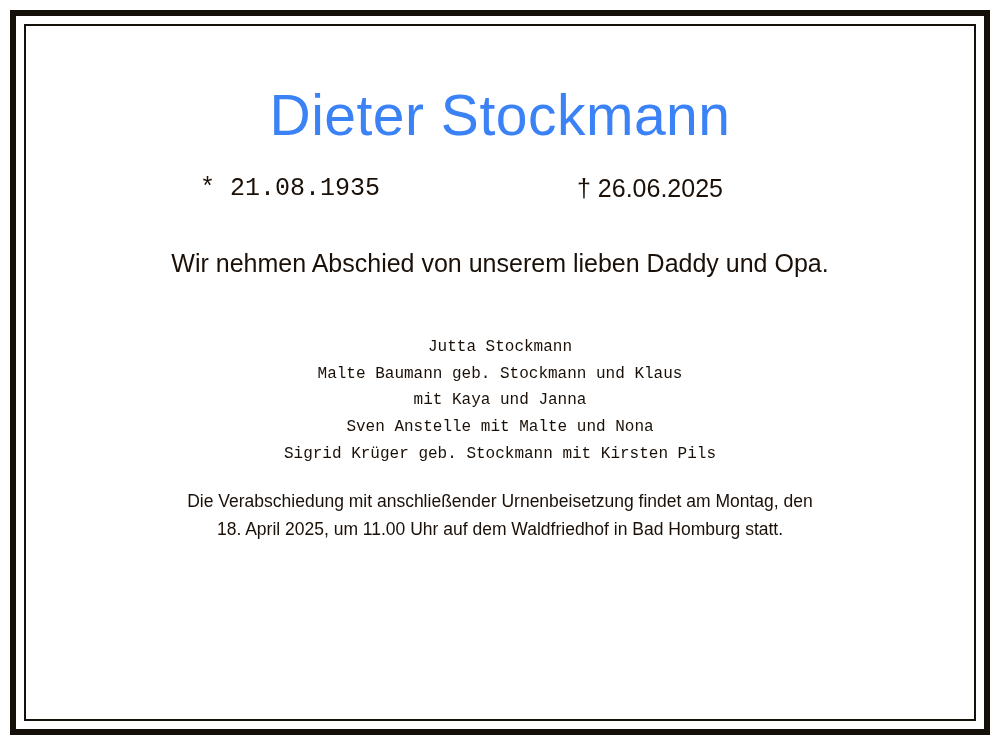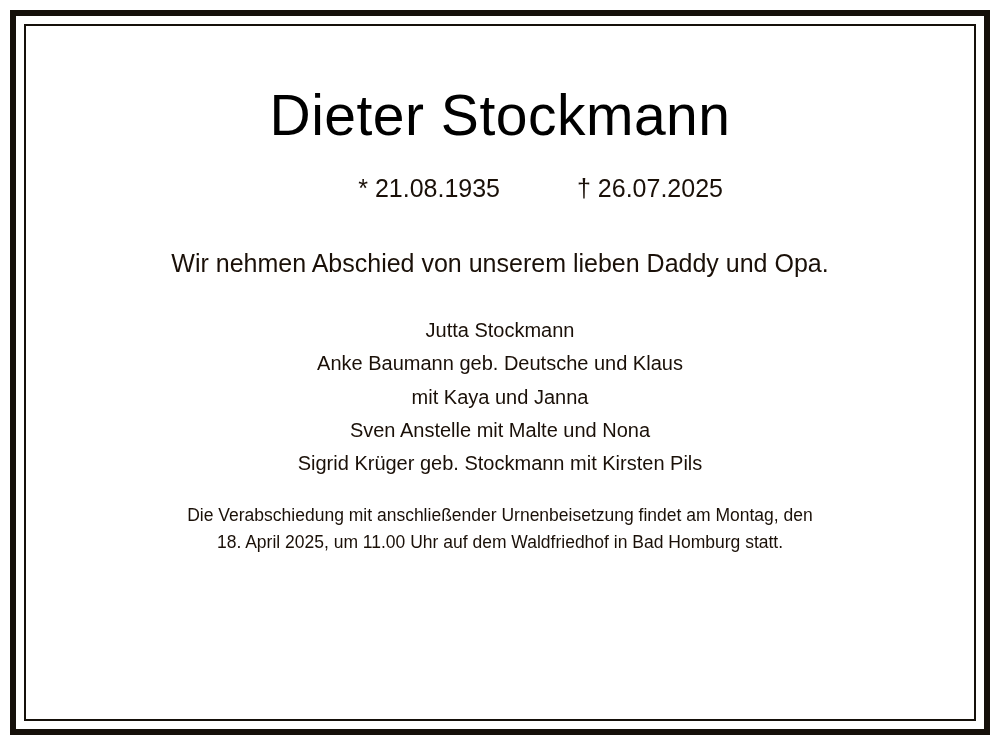--- a/index.html
+++ b/index.html
@@ -48,45 +48,47 @@
     bottom: 40px;
     box-sizing: border-box;
     text-align: center;
   }
   .deceased-name {
     font-size: 57px;
     line-height: 1.05;
     font-weight: 400;
     letter-spacing: 0.5px;
     margin-top: 46px;
-    color: #000000;
+    color: #3b82f6;
   }
   .dates {
     margin-top: 28px;
     font-size: 25px;
     display: flex;
     justify-content: center;
     gap: 0;
   }
   .dates .birth {
     width: 300px;
-    text-align: right;
+    text-align: left;
+    font-family: Liberation Mono, monospace;
   }
   .dates .death {
     width: 300px;
     text-align: center;
   }
   .farewell {
     margin-top: 46px;
     font-size: 25px;
   }
   .mourners {
-    margin-top: 36px;
-    font-size: 20px;
+    margin-top: 56px;
+    font-size: 16px;
     line-height: 1.67;
+    font-family: Liberation Mono, monospace;
   }
   .mourners div {
     white-space: nowrap;
   }
   .details {
     margin-top: 21px;
     font-size: 17.5px;
     line-height: 1.55;
   }
   .donation {
@@ -101,28 +103,28 @@
 <div class="page">
   <div class="border-outer"></div>
   <div class="border-inner"></div>
 
   <div class="content">
 
     <div class="deceased-name">Dieter Stockmann</div>
 
     <div class="dates">
       <span class="birth">* 21.08.1935</span>
-      <span class="death">† 26.07.2025</span>
+      <span class="death">† 26.06.2025</span>
     </div>
 
     <div class="farewell">Wir nehmen Abschied von unserem lieben Daddy und Opa.</div>
 
     <div class="mourners">
       <div>Jutta Stockmann</div>
-      <div>Anke Baumann geb. Deutsche und Klaus</div>
+      <div>Malte Baumann geb. Stockmann und Klaus</div>
       <div>mit Kaya und Janna</div>
       <div>Sven Anstelle mit Malte und Nona</div>
       <div>Sigrid Krüger geb. Stockmann mit Kirsten Pils</div>
     </div>
 
     <div class="details">
       <div>Die Verabschiedung mit anschließender Urnenbeisetzung findet am Montag, den</div>
       <div>18. April 2025, um 11.00 Uhr auf dem Waldfriedhof in Bad Homburg statt.</div>
     </div>
 

